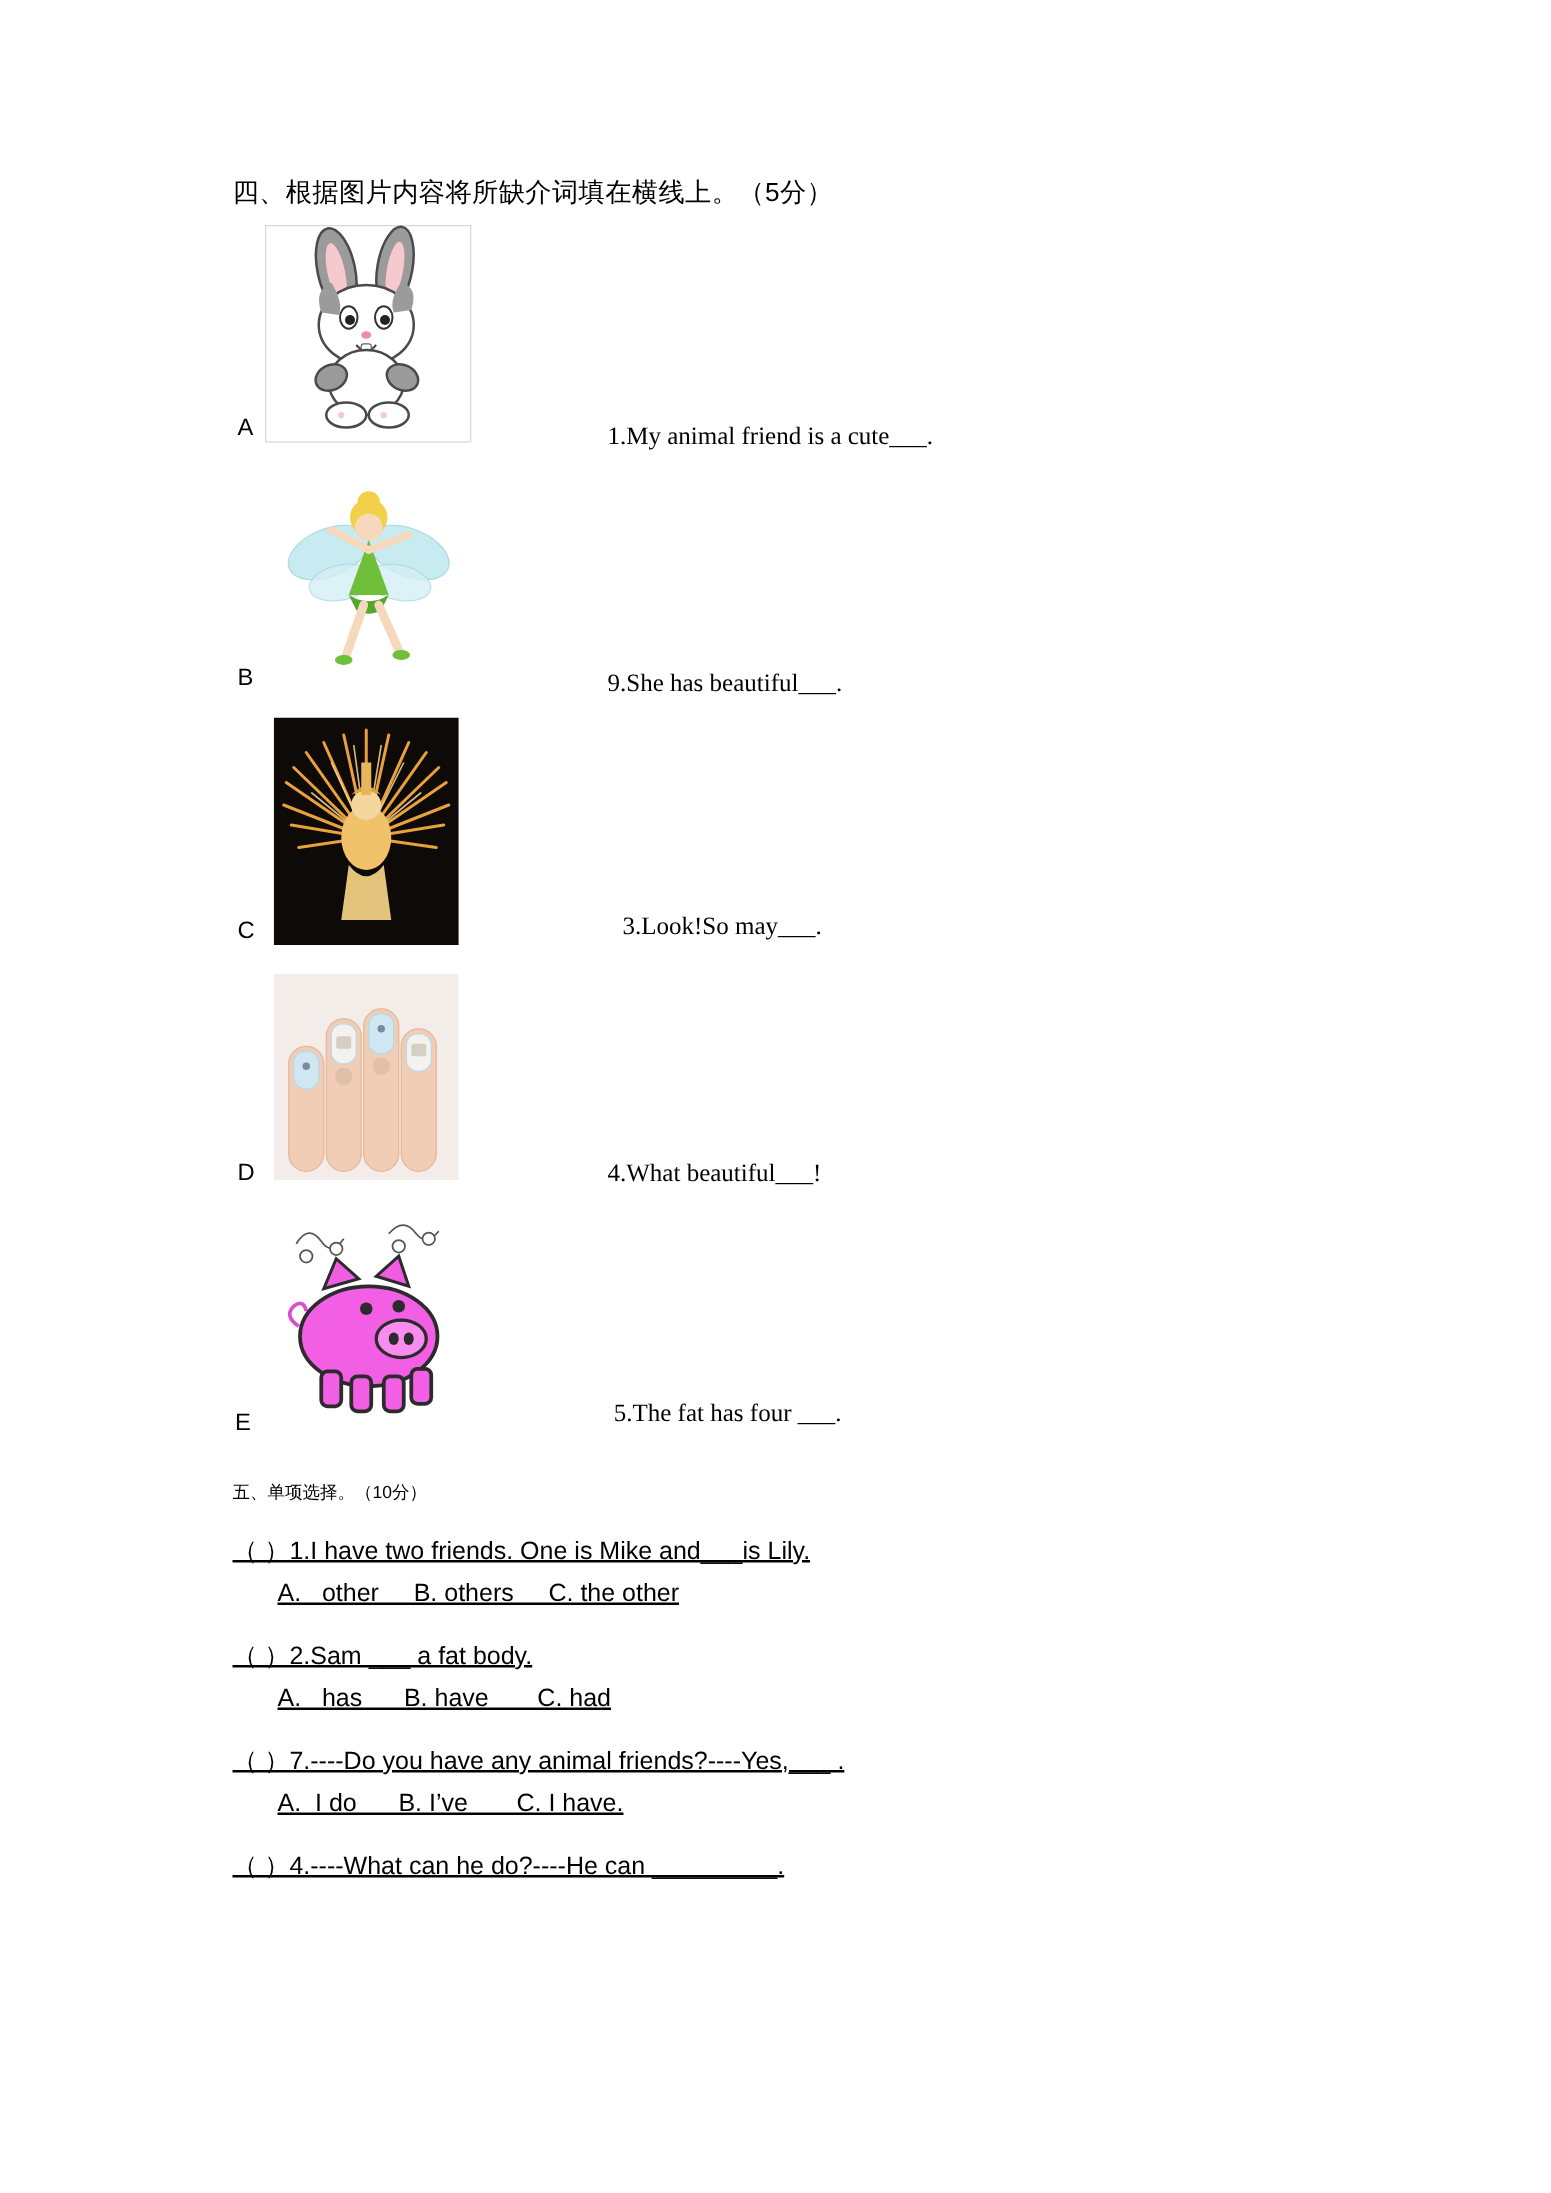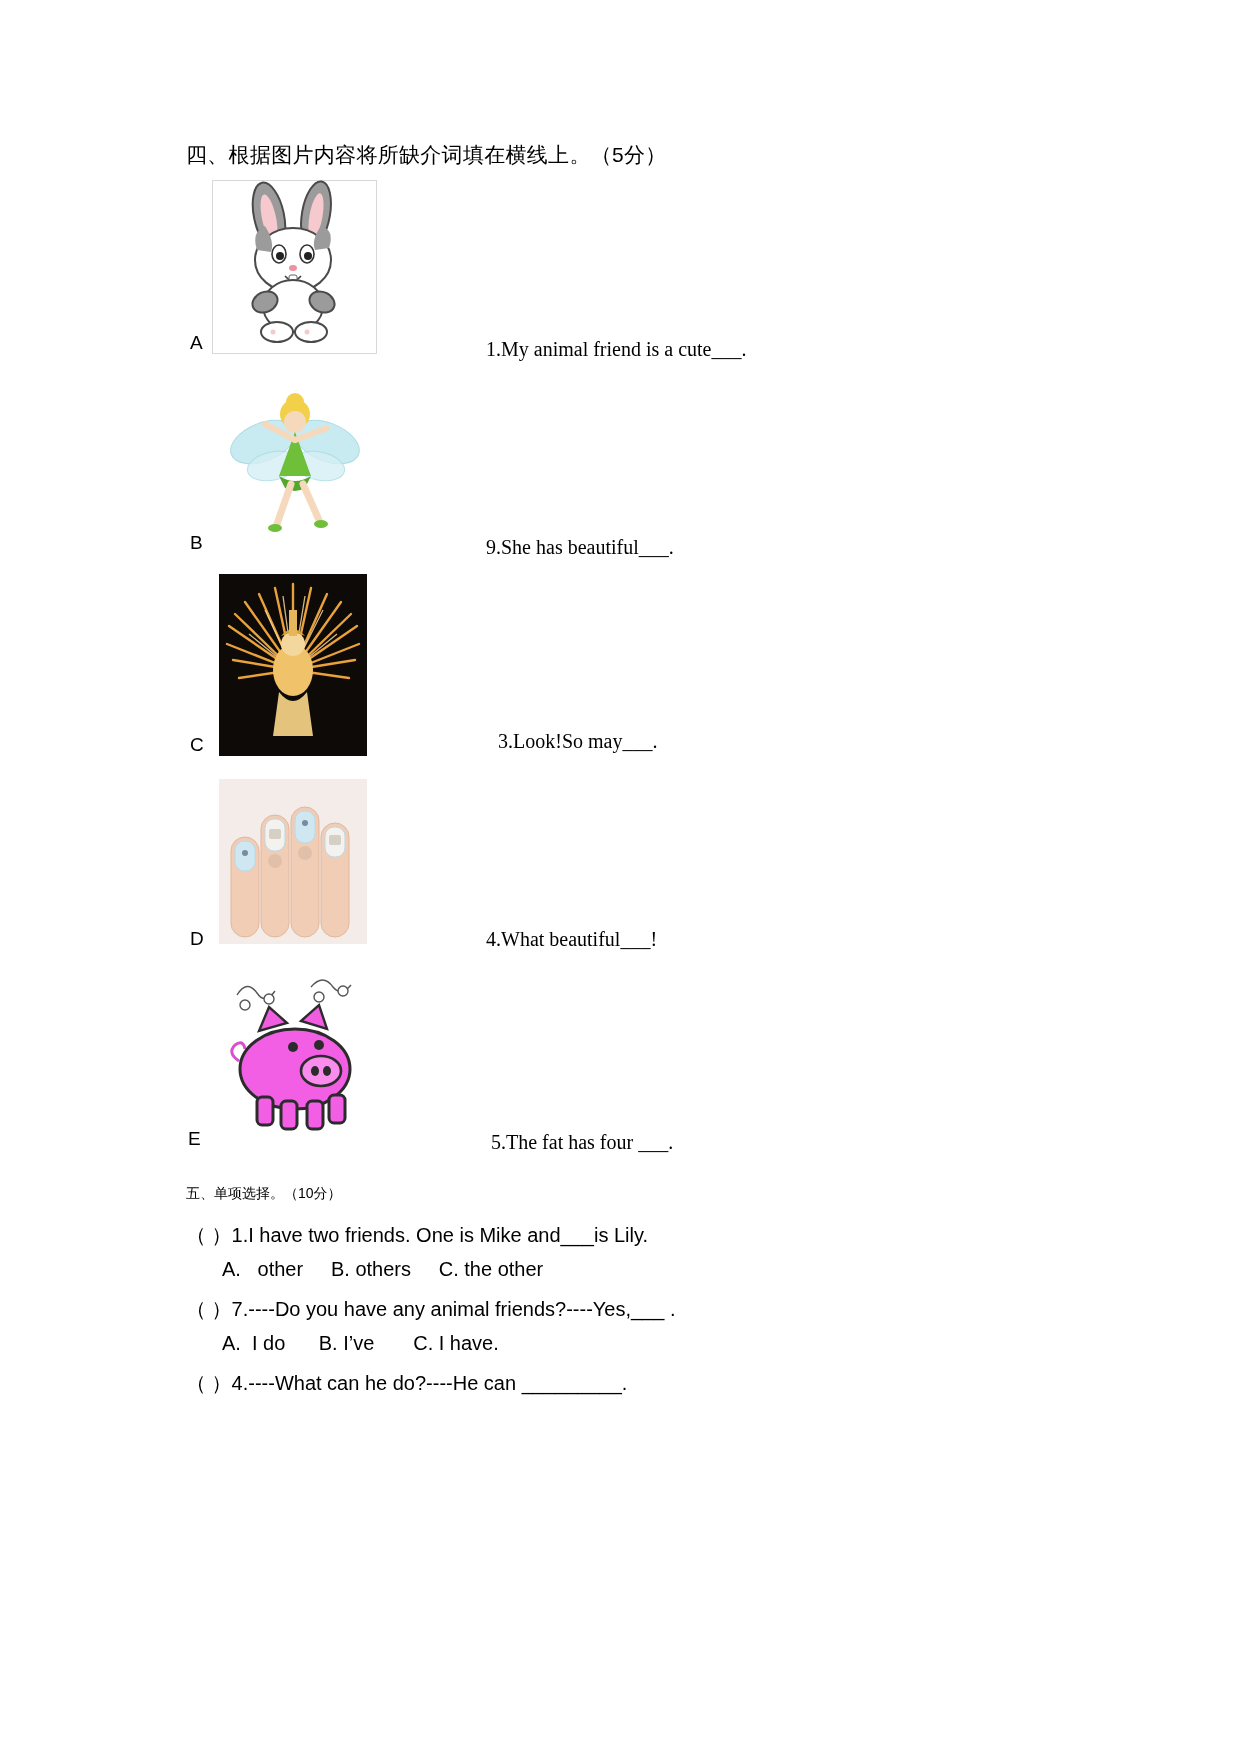--- a/index.html
+++ b/index.html
@@ -66,42 +66,43 @@
     bottom: 14px;
     font-size: 20px;
     line-height: 26px;
     white-space: nowrap;
     font-family: Liberation Serif, serif;
   }
   .row-a .sentence { bottom: 14px; }
   .row-b .sentence { bottom: 12px; }
   .row-c .sentence { left: 312px; bottom: 14px; }
   .row-d .sentence { bottom: 12px; }
-  .row-e .sentence { left: 305px; bottom: 5px; }
+  .row-e .sentence { left: 305px; bottom: 16px; }
 
   .row-a .pic-wrap { left: 26px; width: 165px; height: 170px; }
   .row-b .pic-wrap { left: 26px; top: 6px; width: 165px; height: 168px; }
   .row-c .pic-wrap { left: 32px; top: 0px; width: 150px; height: 185px; }
   .row-d .pic-wrap { left: 32px; top: 8px; width: 150px; height: 170px; }
   .row-e .pic-wrap { left: 26px; top: 0px; width: 165px; height: 180px; }
 
   .row-a .pic-label { left: 4px; bottom: 22px; }
   .row-b .pic-label { left: 4px; bottom: 18px; }
   .row-c .pic-label { left: 4px; bottom: 12px; }
   .row-d .pic-label { left: 4px; bottom: 14px; }
   .row-e .pic-label { left: 2px; bottom: 10px; }
 
   
   .mc-heading {
     font-size: 14px;
     line-height: 30px;
     margin: 18px 0 10px 0;
   }
   .mc-item {
-    margin: 0 0 6px 0;
+    margin: 16px 0 6px 0;
+    text-decoration: underline;
   }
   .mc-stem {
     font-size: 20px;
     line-height: 34px;
     white-space: nowrap;
   }
   .mc-options {
     font-size: 20px;
     line-height: 34px;
     padding-left: 36px;
@@ -310,20 +311,24 @@
     </div>
 
     <div class="mc-heading">五、单项选择。（10分）</div>
 
     <div class="mc-list">
       <div class="mc-item">
         <div class="mc-stem">（  ）1.I have two friends. One is Mike and___is Lily.</div>
         <div class="mc-options">A.   other     B. others     C. the other</div>
       </div>
       <div class="mc-item">
+        <div class="mc-stem">（  ）2.Sam ___ a fat body.</div>
+        <div class="mc-options">A.   has      B. have       C. had</div>
+      </div>
+      <div class="mc-item">
         <div class="mc-stem">（  ）7.----Do you have any animal friends?----Yes,___ .</div>
         <div class="mc-options">A.  I do      B. I’ve       C. I have.</div>
       </div>
       <div class="mc-item">
         <div class="mc-stem">（  ）4.----What can he do?----He can _________.</div>
       </div>
     </div>
 
   </div>
 </div>

